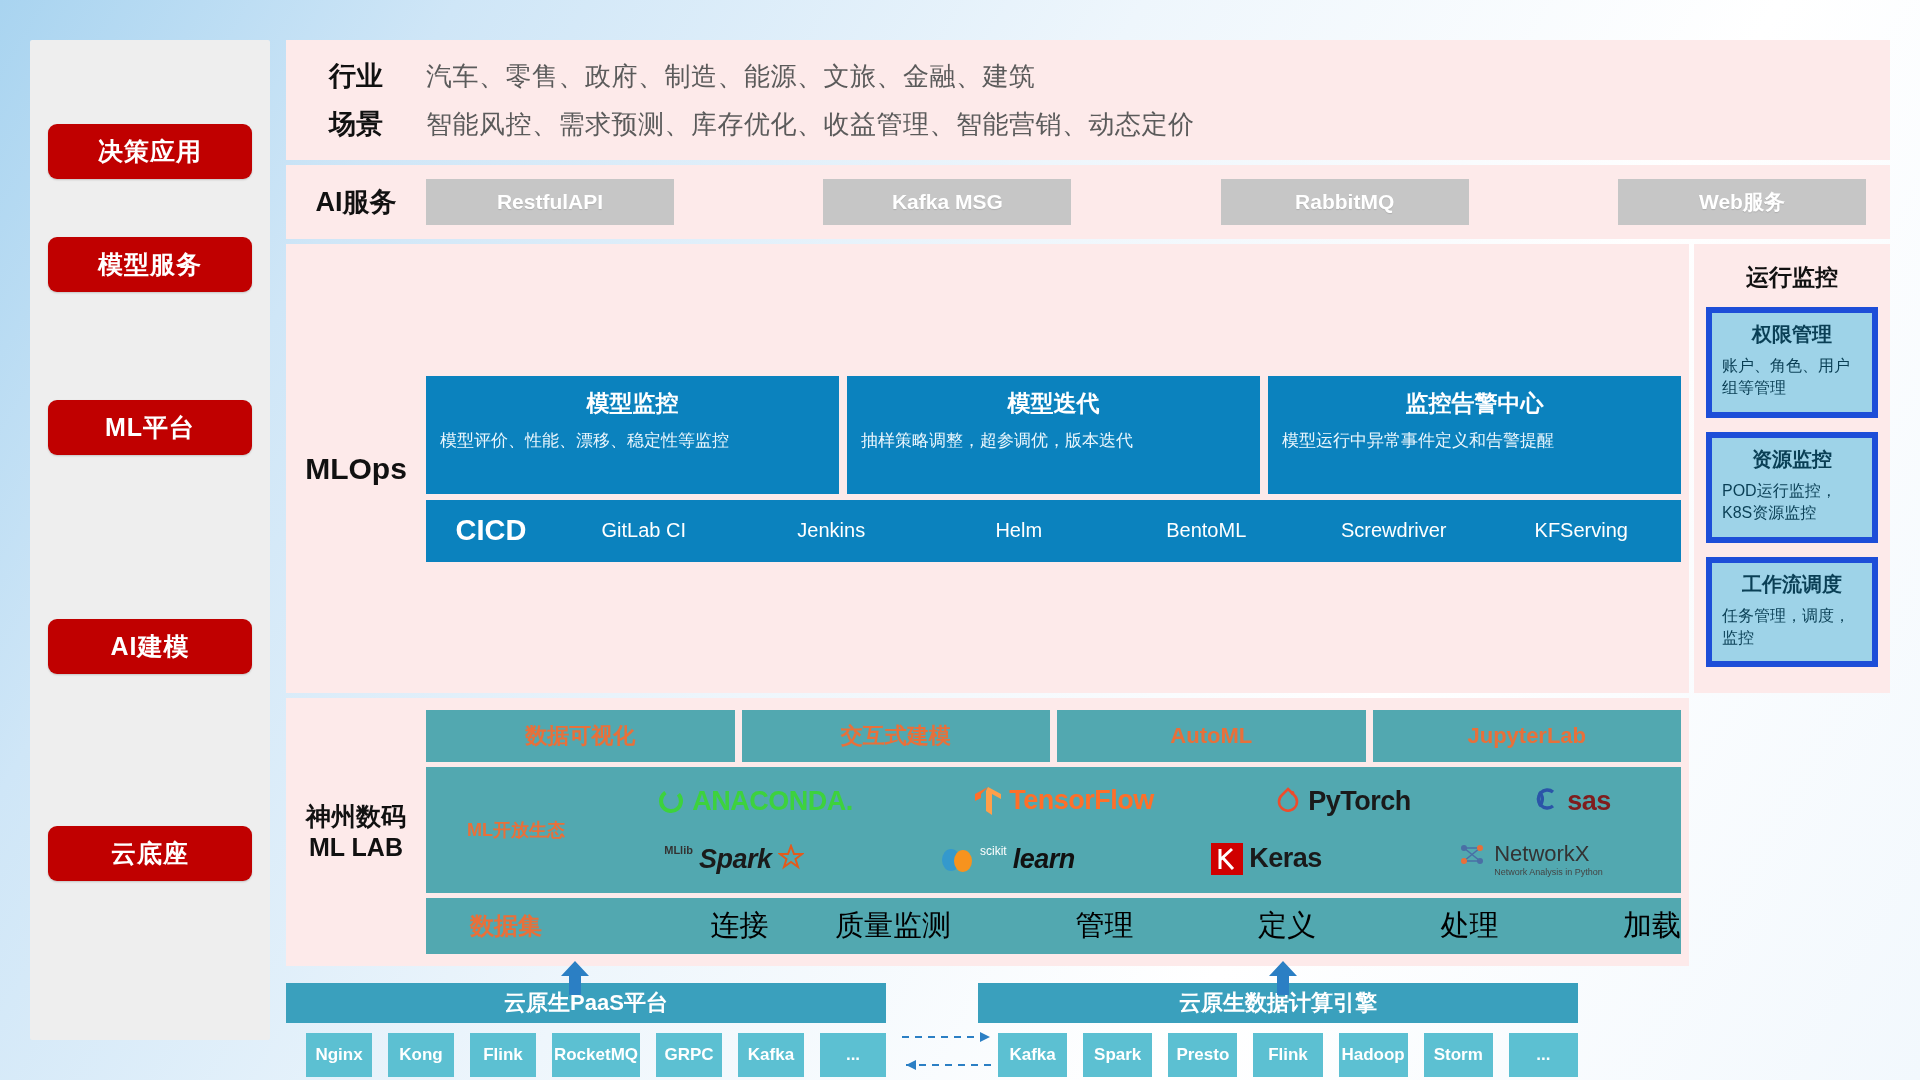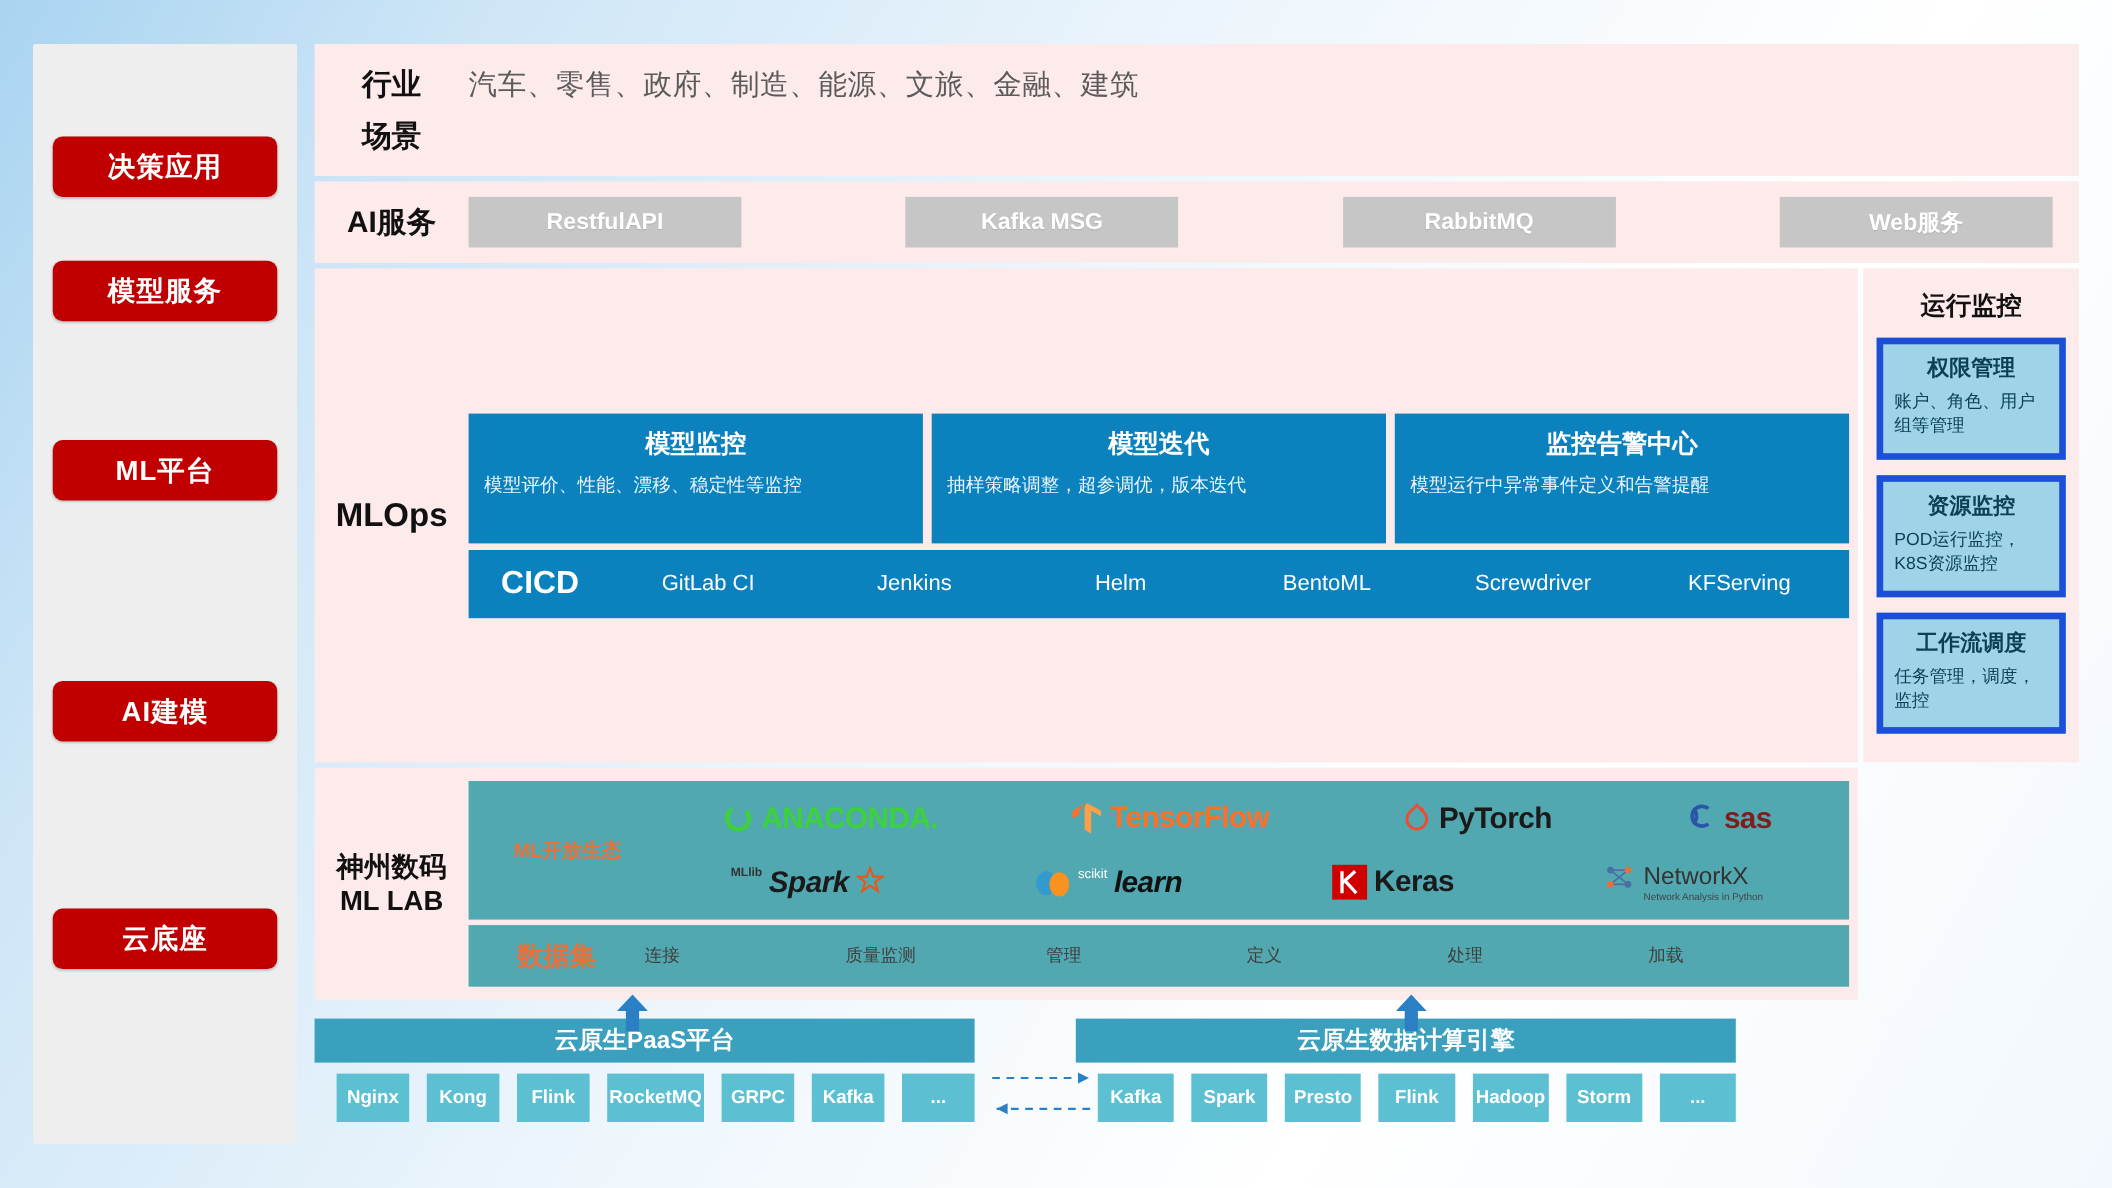--- a/index.html
+++ b/index.html
@@ -81,21 +81,21 @@
              height: 52px; display: flex; align-items: center; justify-content: center; }
   .eco { background: #52a8b0; display: flex; align-items: center; padding: 6px 10px; min-height: 120px; }
   .eco-label { color: #e8703a; font-weight: bold; font-size: 18px; width: 160px; flex-shrink: 0; text-align: center; }
   .eco-logos { flex: 1 1 auto; display: flex; flex-direction: column; gap: 2px; }
   .eco-row { display: flex; align-items: center; justify-content: space-around; height: 56px; }
   .logo { display: flex; align-items: flex-start; gap: 6px; }
   .logo-txt { font-size: 27px; font-weight: bold; letter-spacing: -.5px; }
   .ds-row { background: #52a8b0; display: flex; align-items: center; height: 56px; }
   .ds-label { color: #e8703a; font-weight: bold; font-size: 24px; width: 160px; text-align: center; flex-shrink: 0; }
   .ds-items { display: flex; flex: 1 1 auto; }
-  .ds-item { flex: 1 1 0; text-align: left; font-size: 16px; color: #404040; }
+  .ds-item { flex: 1 1 0; text-align: right; font-size: 29px; color: #000000; }
   .lab-spacer { width: 196px; flex-shrink: 0; }
 
   
   .cloud { margin-top: 12px; position: relative; display: flex; gap: 0; align-items: center; }
   .cloud-col { display: flex; flex-direction: column; gap: 10px; }
   .cloud-col.left { width: 600px; }
   .cloud-col.right { width: 600px; margin-left: 92px; }
   .cloud-bar { background: #3aa0bd; color: #fff; font-size: 22px; font-weight: bold;
                height: 40px; display: flex; align-items: center; justify-content: center; }
   .chips { display: flex; gap: 16px; margin-left: 20px; }
@@ -122,20 +122,21 @@
   <div class="main">
 
     <div class="band band-top">
       <div class="btop-rows">
         <div class="btop-row">
           <div class="btop-key">行业</div>
           <div class="btop-val">汽车、零售、政府、制造、能源、文旅、金融、建筑</div>
         </div>
         <div class="btop-row">
           <div class="btop-key">场景</div>
+          <div class="btop-val">智能风控、需求预测、库存优化、收益管理、智能营销、动态定价</div>
         </div>
       </div>
     </div>
 
     <div class="band band-svc">
       <div class="svc-key">AI服务</div>
       <div class="svc-list">
         <div class="svc-pill">RestfulAPI</div>
         <div class="svc-pill">Kafka MSG</div>
         <div class="svc-pill">RabbitMQ</div>
@@ -192,20 +193,26 @@
       </div>
     </div>
 
     <div class="lab">
       <div class="lab-left">
         <div class="lab-key">
           <div>神州数码</div>
           <div>ML LAB</div>
         </div>
         <div class="lab-body">
+          <div class="lab-tabs">
+            <div class="lab-tab">数据可视化</div>
+            <div class="lab-tab">交互式建模</div>
+            <div class="lab-tab">AutoML</div>
+            <div class="lab-tab">JupyterLab</div>
+          </div>
 
           <div class="eco">
             <div class="eco-label">ML开放生态</div>
             <div class="eco-logos">
               <div class="eco-row">
                 <div class="logo">
                   <svg width="30" height="30" viewBox="0 0 30 30">
                       <circle cx="15" cy="15" r="10" fill="none" stroke="#3DD23D" stroke-width="4" stroke-dasharray="48 14" transform="rotate(-40 15 15)"></circle>
                     </svg>
                   <span class="logo-txt" style="color:#3DD23D">ANACONDA.</span>

